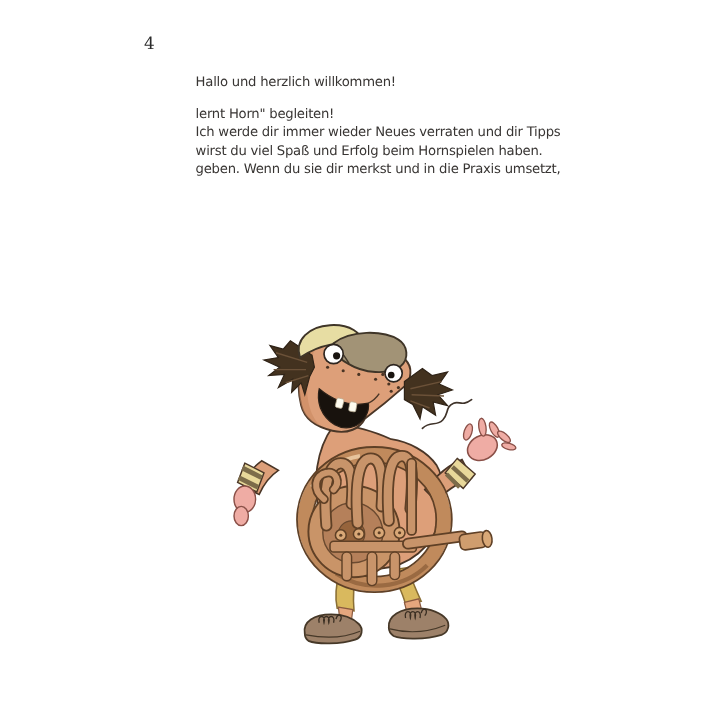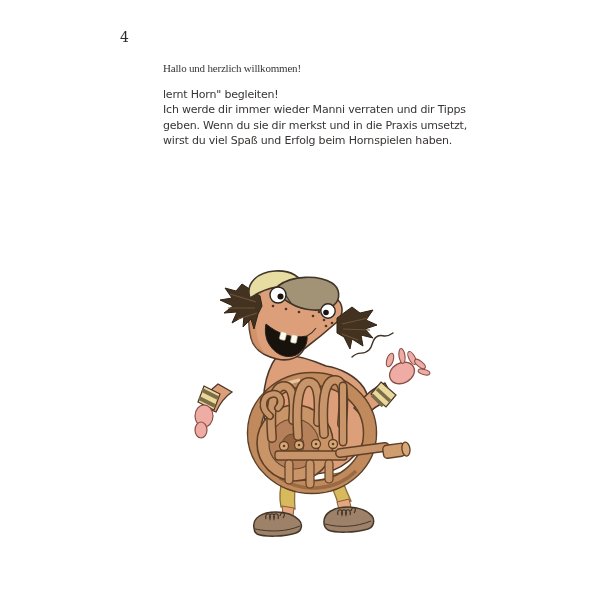--- a/index.html
+++ b/index.html
@@ -29,21 +29,20 @@
     top: 61px;
     width: 330px;
     color: #383533;
     font-size: 11px;
     letter-spacing: -0.2px;
     line-height: 15.5px;
   }
   .greeting {
     margin: 0 0 10px 0;
     white-space: nowrap;
-    font-family: Liberation Serif, serif;
   }
   .para .line {
     white-space: nowrap;
   }
   .illustration {
     position: absolute;
     left: 180px;
     top: 256px;
     width: 300px;
     height: 300px;
@@ -53,23 +52,23 @@
 <body>
 
 <div class="page">
 
   <div class="page-number">4</div>
 
   <div class="text-block">
     <div class="greeting">Hallo und herzlich willkommen!</div>
     <div class="para">
       <div class="line">lernt Horn" begleiten!</div>
-      <div class="line">Ich werde dir immer wieder Manni verraten und dir Tipps</div>
+      <div class="line">Ich werde dir immer wieder Neues verraten und dir Tipps</div>
+      <div class="line">wirst du viel Spaß und Erfolg beim Hornspielen haben.</div>
       <div class="line">geben. Wenn du sie dir merkst und in die Praxis umsetzt,</div>
-      <div class="line">wirst du viel Spaß und Erfolg beim Hornspielen haben.</div>
     </div>
   </div>
 
   <svg class="illustration" role="img" viewBox="0 0 300 300" xmlns="http://www.w3.org/2000/svg" aria-label="Cartoon character Manni: a long-snouted figure with bushy brown hair, googly eyes and a two-tone cap, waving one hand and holding a french horn, wearing yellow socks and big brown shoes">
 
     <path d="M 172,101 C 179,94 183,100 189,94 C 194,89 191,83 198,80 C 203,78 205,83 213,77" fill="none" stroke="#3f332a" stroke-width="1.4" stroke-linecap="round"></path>
 
     <path d="M 97,100 C 84,118 80,146 86,171 C 92,199 112,216 136,218 C 162,216 180,199 186,179 C 191,159 190,142 184,132 C 176,120 160,112 146,110 C 130,103 110,97 97,100 Z" fill="#dd9f79" stroke="#4a3627" stroke-width="1.5"></path>
 
     <g>

